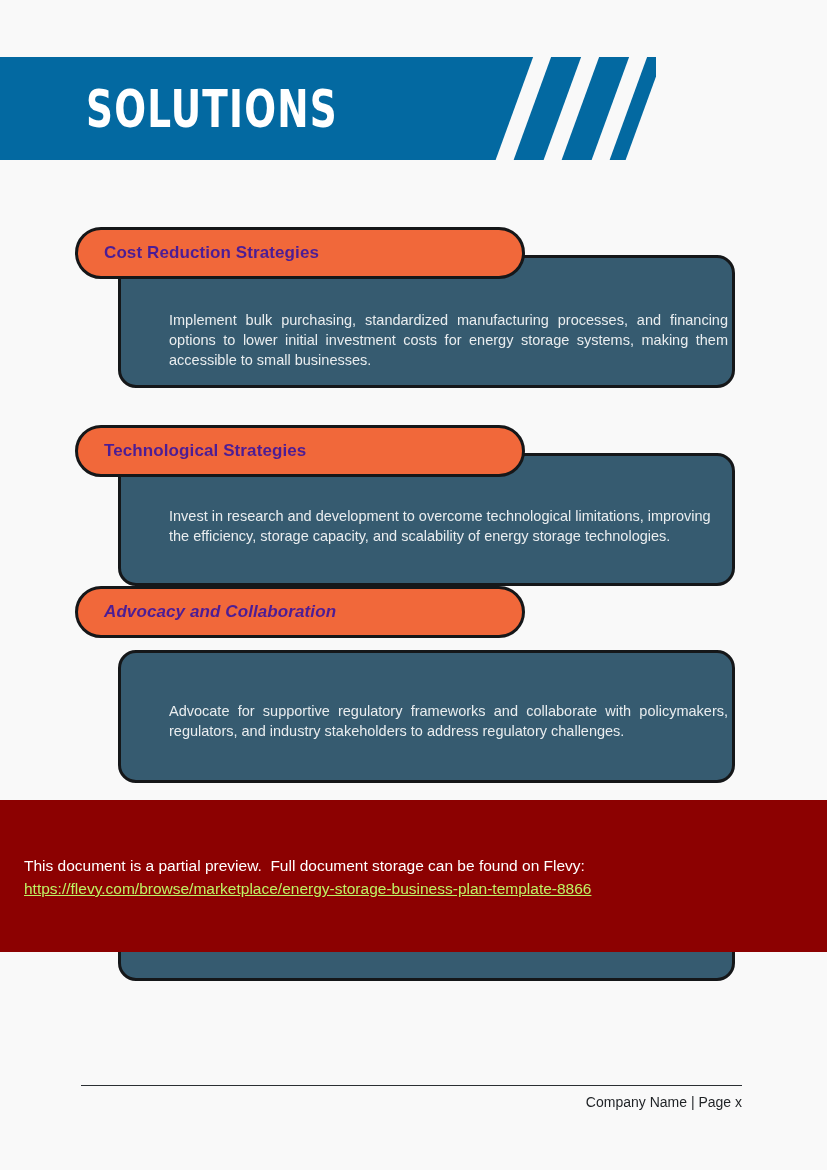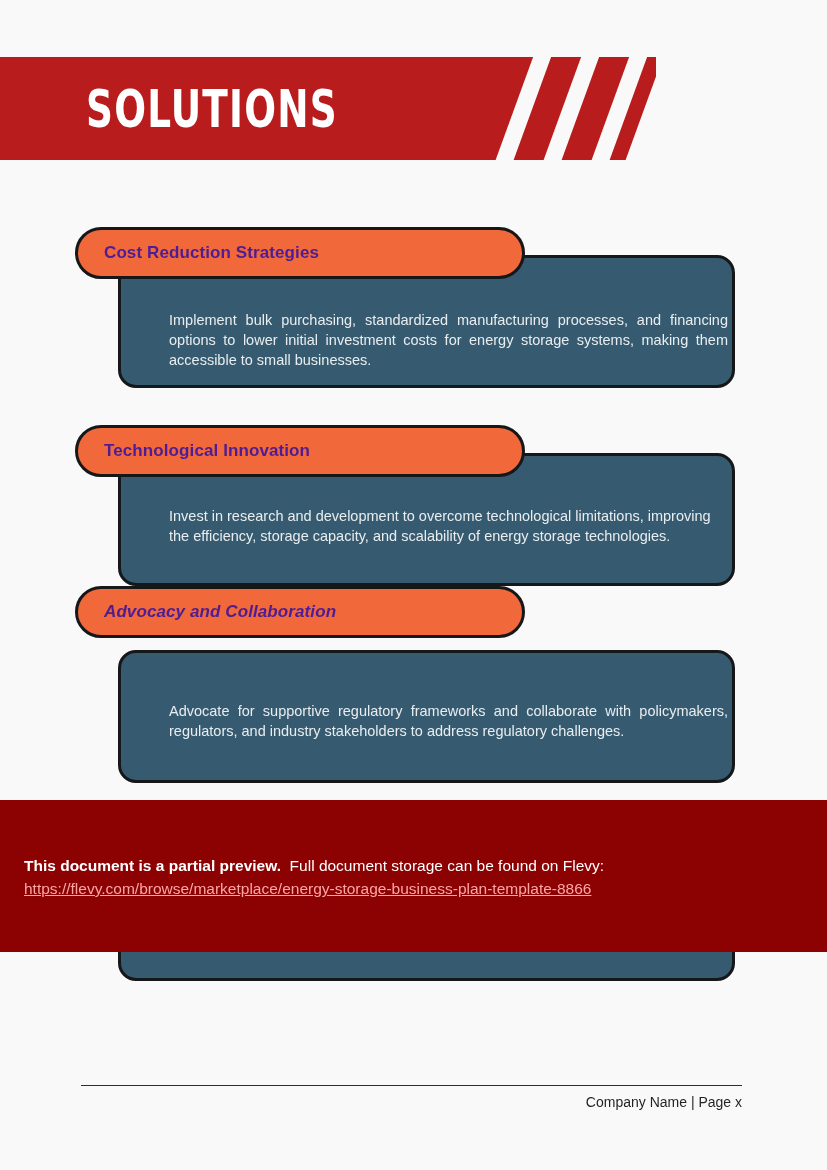--- a/index.html
+++ b/index.html
@@ -24,21 +24,21 @@
     overflow: hidden;
   }
 
   
   .header-bar {
     position: absolute;
     left: 0;
     top: 57px;
     width: 656px;
     height: 103px;
-    background: #b91c1c;
+    background: #0369a1;
     overflow: hidden;
   }
   .header-title {
     position: absolute;
     left: 86px;
     top: 50%;
     transform: translateY(-50%);
     color: #ffffff;
     font-family: "Liberation Sans Narrow", "DejaVu Sans Condensed", "Liberation Sans", sans-serif;
     font-size: 52px;
@@ -152,25 +152,25 @@
     top: 55px;
     right: 24px;
   }
   .preview-line1 {
     color: #ffffff;
     font-size: 15.5px;
     line-height: 22px;
     white-space: nowrap;
   }
   .preview-line1 .strong {
-    font-weight: bold;
+    font-weight: normal;
   }
   .preview-link {
     display: block;
-    color: #fca5a5;
+    color: #bef264;
     font-size: 15.5px;
     line-height: 22px;
     text-decoration: underline;
     white-space: nowrap;
     margin-top: 1px;
   }
 
   
   .footer {
     position: absolute;
@@ -215,21 +215,21 @@
       <div class="card-pill" style="top:227px;">
         <div class="card-pill-label">Cost Reduction Strategies</div>
       </div>
     </div>
 
     <div class="card">
       <div class="card-body" style="top:453px;height:133px;">
         <div class="card-text align-left" style="top:38px;">Invest in research and development to overcome technological limitations, improving the efficiency, storage capacity, and scalability of energy storage technologies.</div>
       </div>
       <div class="card-pill" style="top:425px;">
-        <div class="card-pill-label">Technological Innovation</div>
+        <div class="card-pill-label">Technological Strategies</div>
       </div>
     </div>
 
     <div class="card">
       <div class="card-body" style="top:650px;height:133px;">
         <div class="card-text" style="top:36px;">Advocate for supportive regulatory frameworks and collaborate with policymakers, regulators, and industry stakeholders to address regulatory challenges.</div>
       </div>
       <div class="card-pill" style="top:586px;font-style:italic;">
         <div class="card-pill-label">Advocacy and Collaboration</div>
       </div>

